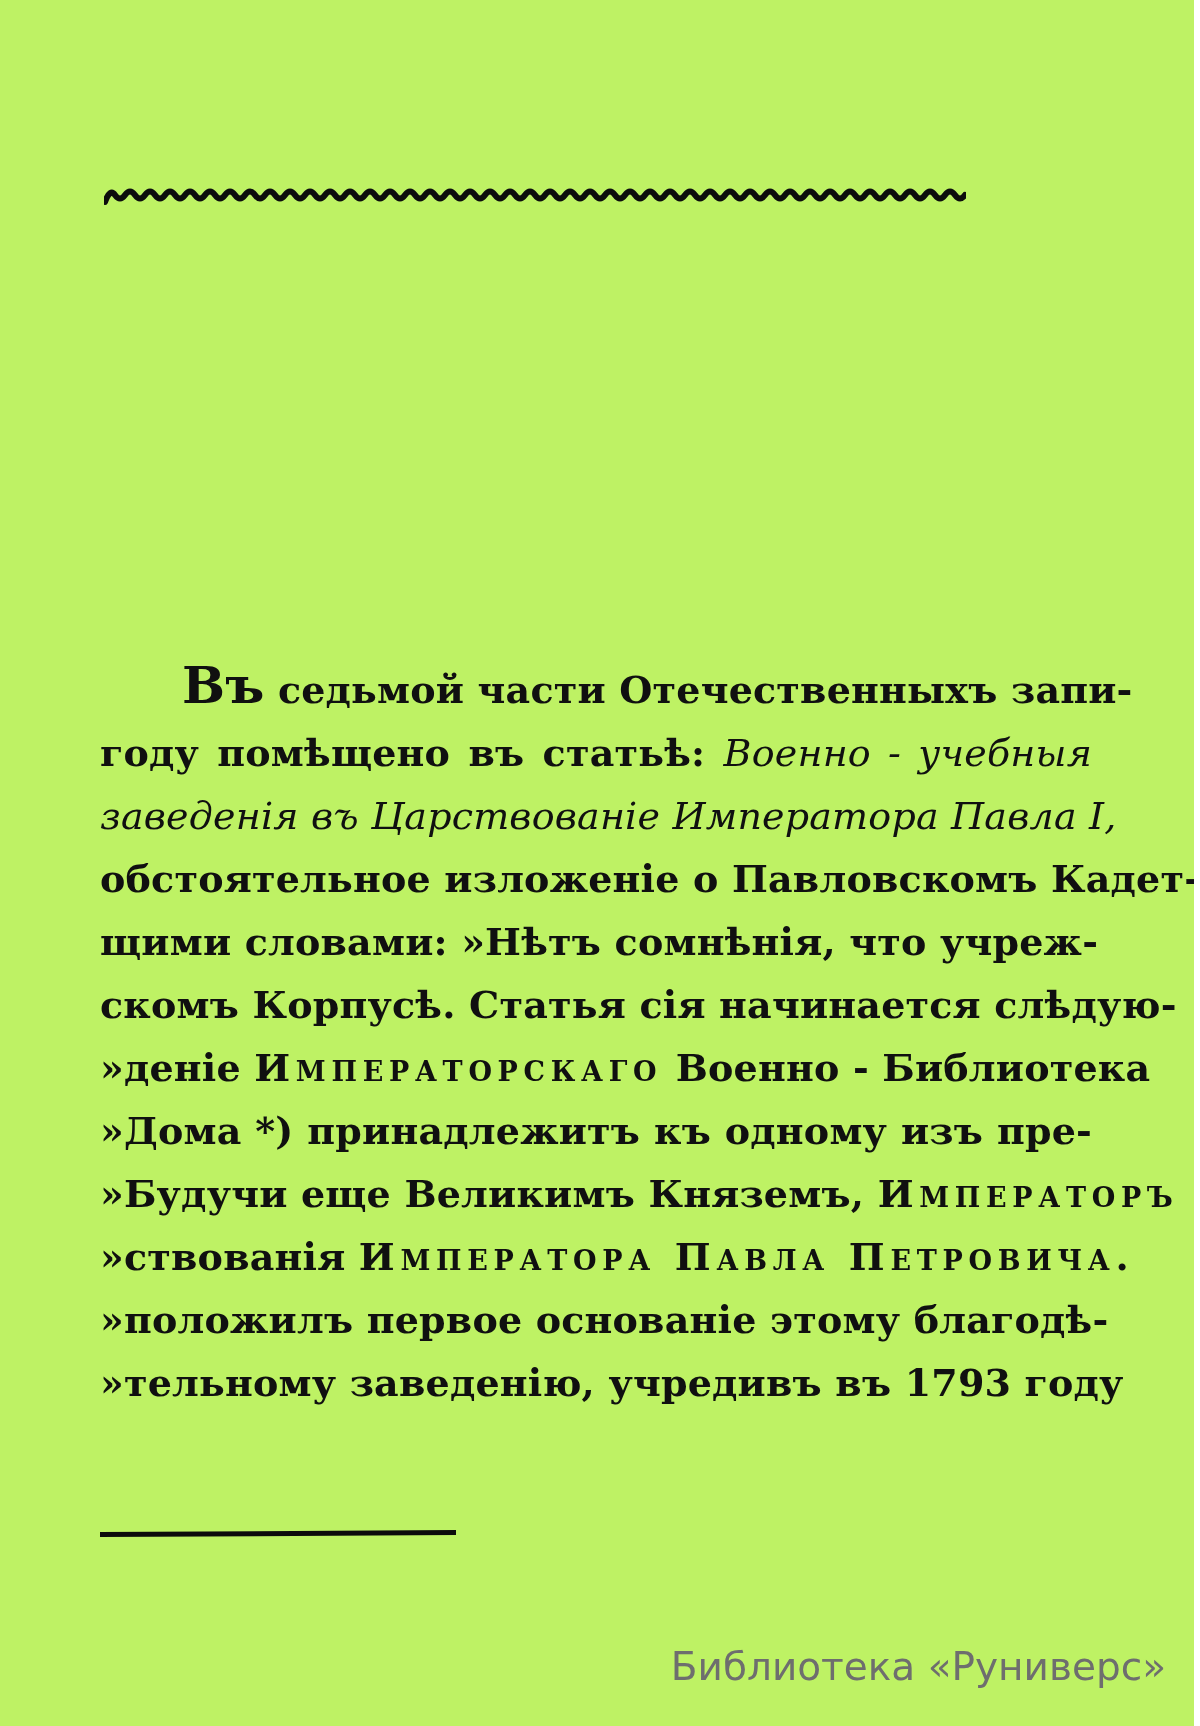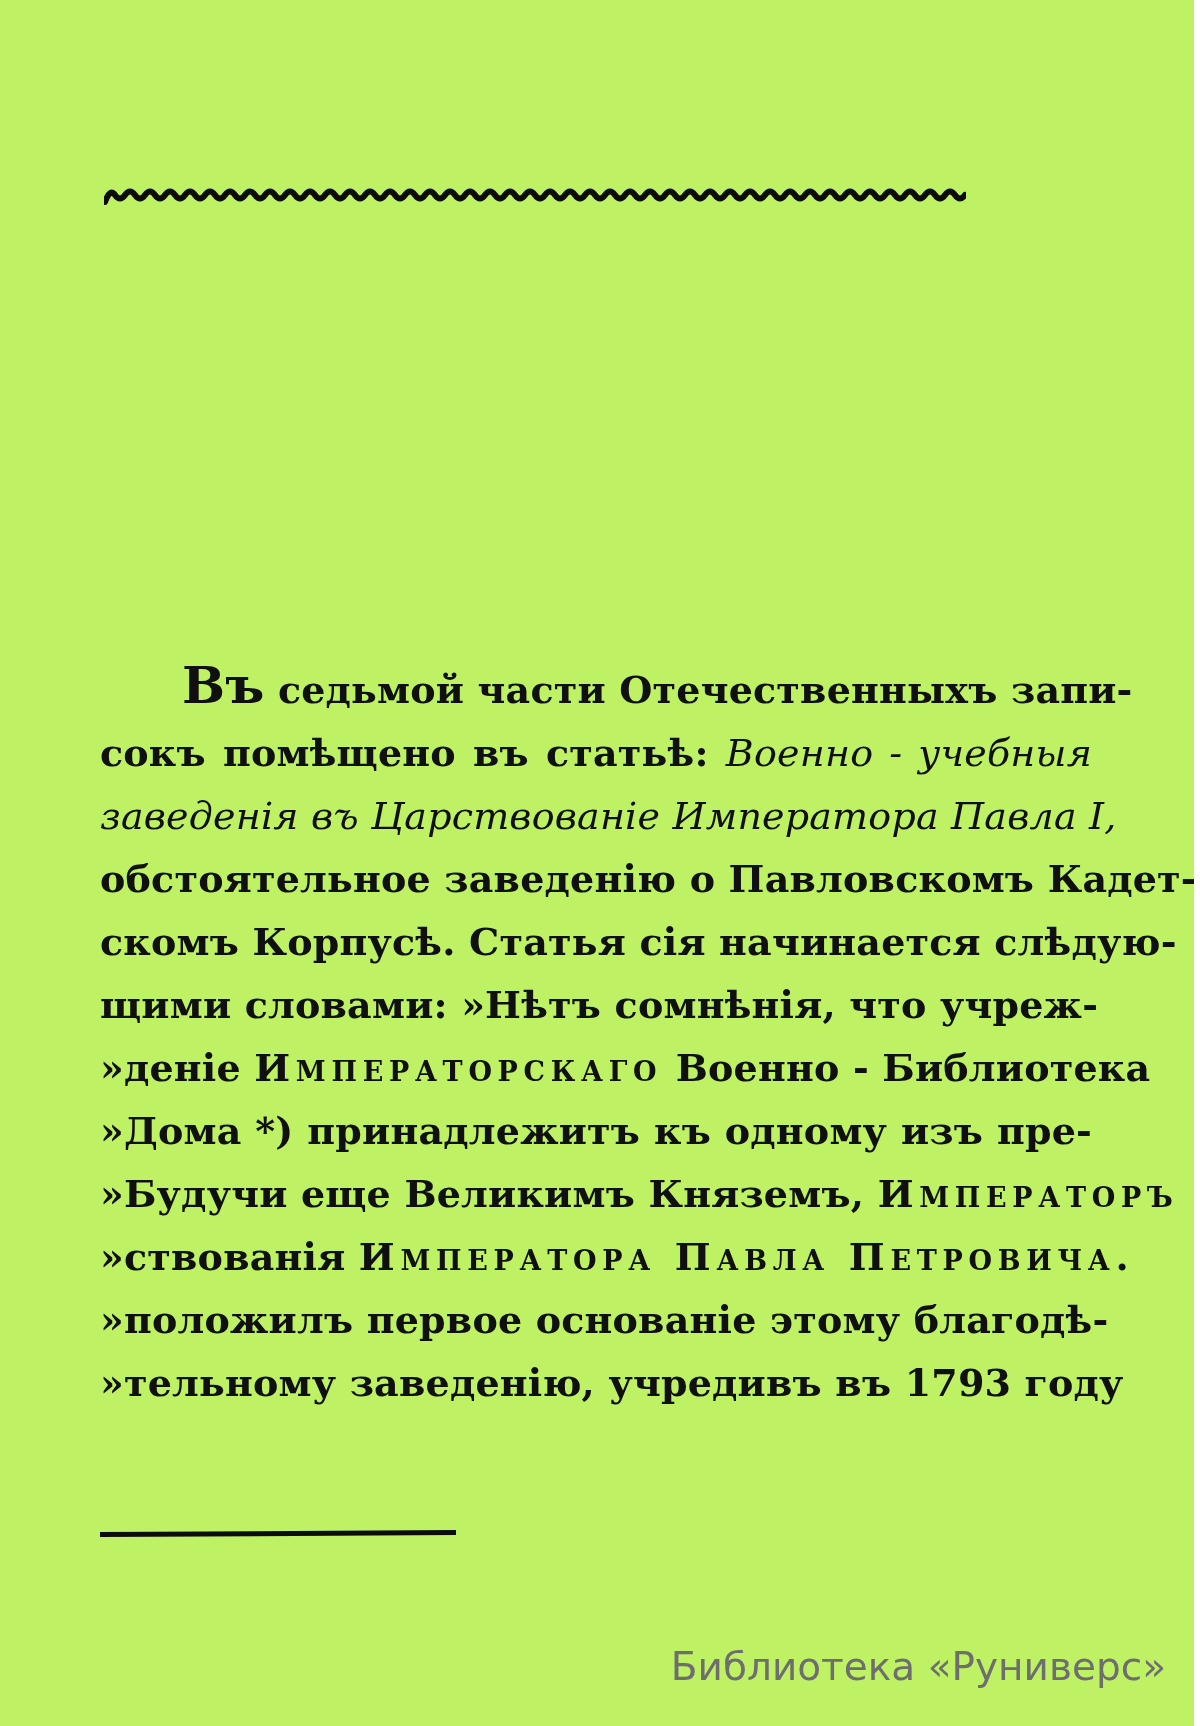--- a/index.html
+++ b/index.html
@@ -90,25 +90,25 @@
 <body>
 
 <div class="page">
 
   <svg class="ornament" viewBox="0 0 862 28" preserveAspectRatio="none" aria-hidden="true">
     <path fill="none" stroke="#0c0c0c" stroke-width="6" stroke-linecap="round" d="M1,18 Q6,4 11,11 T21,11 T31,11 T41,11 T51,11 T61,11 T71,11 T81,11 T91,11 T101,11 T111,11 T121,11 T131,11 T141,11 T151,11 T161,11 T171,11 T181,11 T191,11 T201,11 T211,11 T221,11 T231,11 T241,11 T251,11 T261,11 T271,11 T281,11 T291,11 T301,11 T311,11 T321,11 T331,11 T341,11 T351,11 T361,11 T371,11 T381,11 T391,11 T401,11 T411,11 T421,11 T431,11 T441,11 T451,11 T461,11 T471,11 T481,11 T491,11 T501,11 T511,11 T521,11 T531,11 T541,11 T551,11 T561,11 T571,11 T581,11 T591,11 T601,11 T611,11 T621,11 T631,11 T641,11 T651,11 T661,11 T671,11 T681,11 T691,11 T701,11 T711,11 T721,11 T731,11 T741,11 T751,11 T761,11 T771,11 T781,11 T791,11 T801,11 T811,11 T821,11 T831,11 T841,11 T851,11 T861,11"></path>
   </svg>
 
   <div class="paragraph">
       <div class="line indent"><span class="seg-lead">Въ</span><span class="seg-normal"> седьмой части Отечественныхъ запи-</span></div>
-      <div class="line"><span class="seg-normal">сокъ помѣщено въ статьѣ: </span><span class="seg-italic">Военно - учебныя</span></div>
+      <div class="line"><span class="seg-normal">году помѣщено въ статьѣ: </span><span class="seg-italic">Военно - учебныя</span></div>
       <div class="line"><span class="seg-italic">заведенія въ Царствованіе Императора Павла I,</span></div>
-      <div class="line"><span class="seg-normal">обстоятельное заведенію о Павловскомъ Кадет-</span></div>
+      <div class="line"><span class="seg-normal">обстоятельное изложеніе о Павловскомъ Кадет-</span></div>
+      <div class="line"><span class="seg-normal">щими словами: »Нѣтъ сомнѣнія, что учреж-</span></div>
       <div class="line"><span class="seg-normal">скомъ Корпусѣ. Статья сія начинается слѣдую-</span></div>
-      <div class="line"><span class="seg-normal">щими словами: »Нѣтъ сомнѣнія, что учреж-</span></div>
       <div class="line"><span class="seg-normal">»деніе </span><span class="seg-smallcaps">Императорскаго</span><span class="seg-normal"> Военно - Библиотека</span></div>
       <div class="line"><span class="seg-normal">»Дома *) принадлежитъ къ одному изъ пре-</span></div>
       <div class="line"><span class="seg-normal">»Будучи еще Великимъ Княземъ, </span><span class="seg-smallcaps">Императоръ</span></div>
       <div class="line"><span class="seg-normal">»ствованія </span><span class="seg-smallcaps">Императора Павла Петровича.</span></div>
       <div class="line"><span class="seg-normal">»положилъ первое основаніе этому благодѣ-</span></div>
       <div class="line"><span class="seg-normal">»тельному заведенію, учредивъ въ 1793 году</span></div>
     </div>
 
   <div class="footnote-rule"></div>
 

